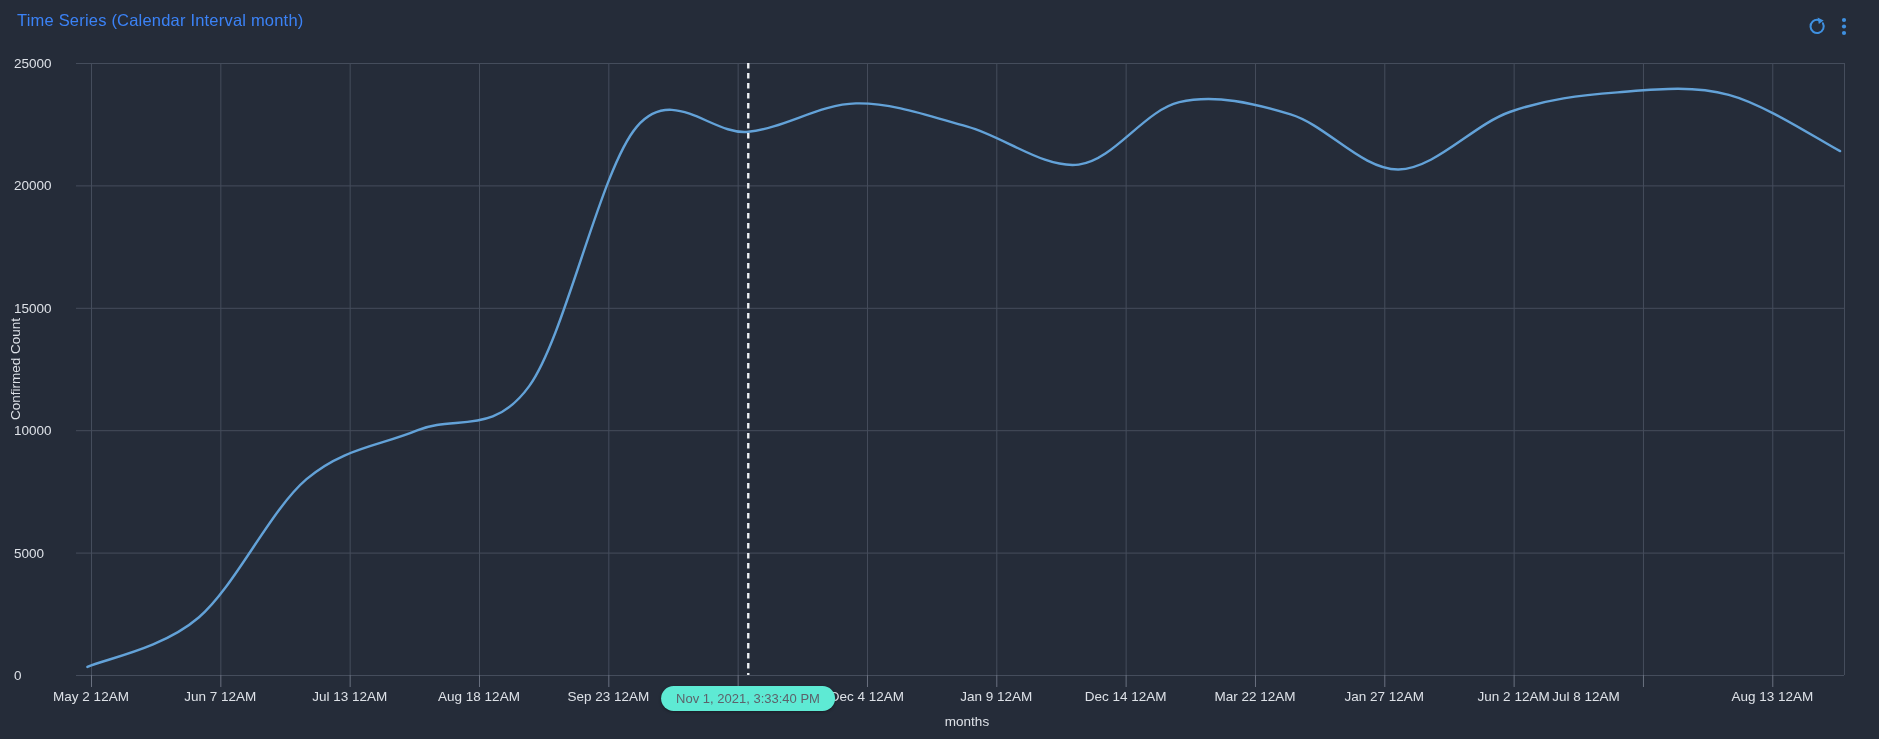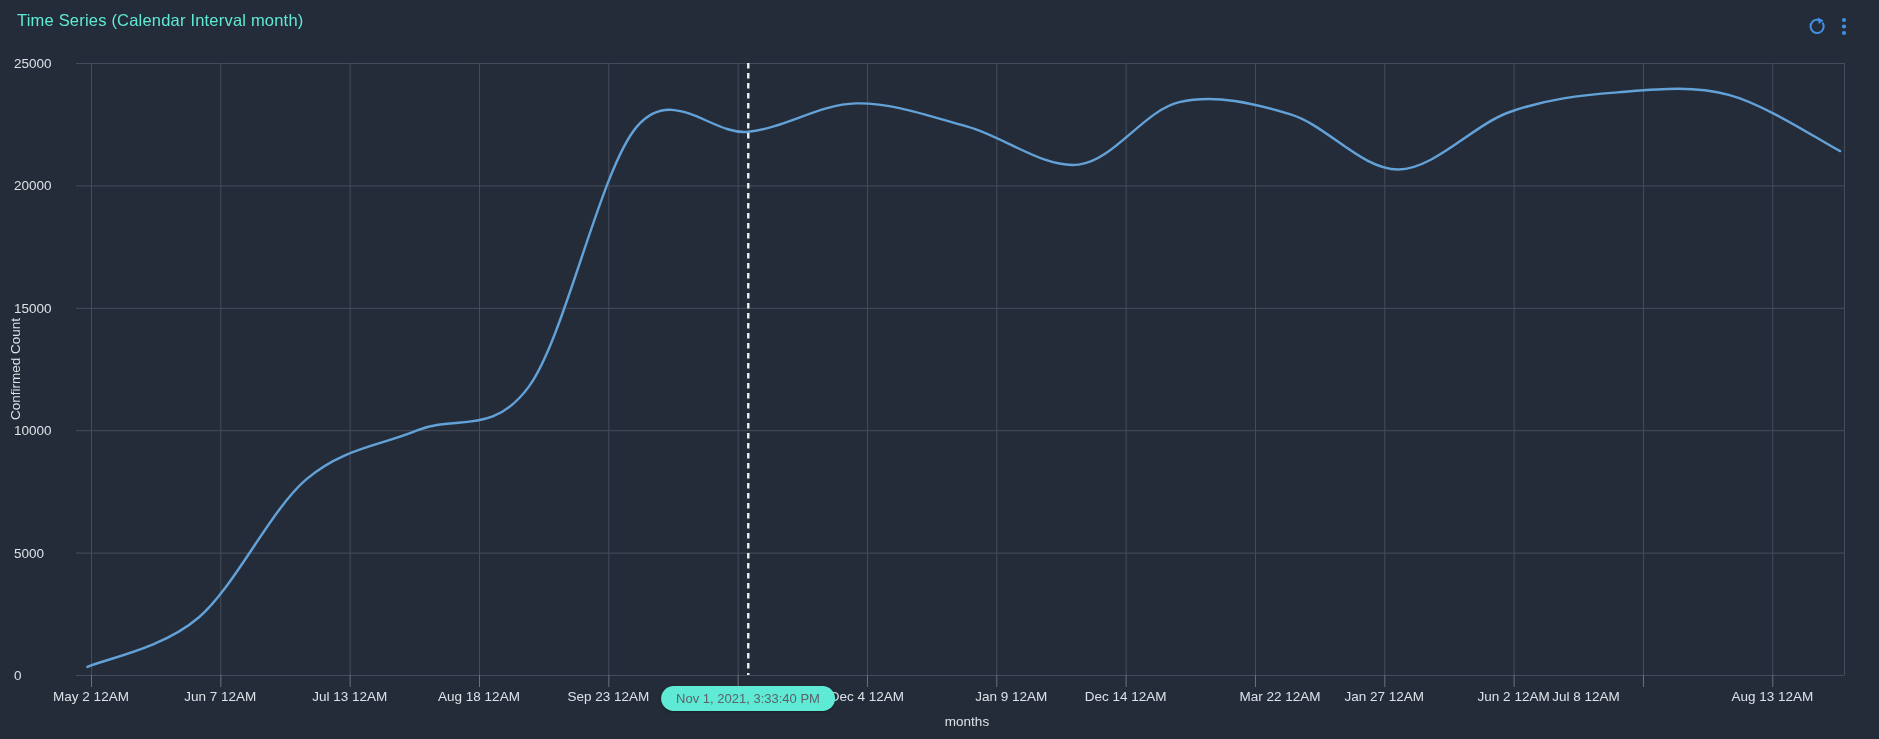--- a/index.html
+++ b/index.html
@@ -1,18 +1,18 @@
 <!DOCTYPE html>
 <html><head>
 <meta charset="utf-8">
 <style>
   html,body{margin:0;padding:0;background:#252c39;width:1879px;height:739px;overflow:hidden;
             font-family:"Liberation Sans","DejaVu Sans",sans-serif;}
   #panel{position:relative;width:1879px;height:739px;background:#252c39;}
-  .panel-title{position:absolute;left:17px;top:11px;font-size:16.5px;font-weight:500;color:#5eead4;letter-spacing:.2px;}
+  .panel-title{position:absolute;left:17px;top:11px;font-size:16.5px;font-weight:500;color:#3b82f6;letter-spacing:.2px;}
   .toolbox{position:absolute;left:1806px;top:16px;display:flex;gap:13px;align-items:center;}
   .toolbox svg{display:block;cursor:pointer;}
   #chart-svg{position:absolute;left:0;top:0;}
   .x-label{position:absolute;transform:translateX(-50%);top:689px;font-size:13.5px;color:#dde1e7;white-space:nowrap;z-index:2;}
   .y-label{position:absolute;left:14px;width:66px;text-align:left;font-size:13.5px;color:#dde1e7;transform:translateY(-50%);z-index:2;}
   .x-axis-title{position:absolute;left:967px;top:714px;transform:translateX(-50%);font-size:13.5px;color:#dde1e7;z-index:2;}
   .y-axis-title{position:absolute;left:8px;top:369px;transform:rotate(-90deg) translateX(-50%);transform-origin:0 0;
                 white-space:nowrap;font-size:13.5px;color:#dde1e7;z-index:2;}
   .cursor-pill{position:absolute;left:748px;top:686px;transform:translateX(-50%);background:#5eead4;color:#5d626b;
                font-size:13px;line-height:25px;height:25px;padding:0 15px;border-radius:13px;white-space:nowrap;
@@ -100,23 +100,23 @@
       <span class="y-label" style="top: 63px;">25000</span>
     </div>
   <div id="x-labels">
       <span class="x-label" style="left: 91px;">May 2 12AM</span>
       <span class="x-label" style="left: 220.33px;">Jun 7 12AM</span>
       <span class="x-label" style="left: 349.66px;">Jul 13 12AM</span>
       <span class="x-label" style="left: 478.99px;">Aug 18 12AM</span>
       <span class="x-label" style="left: 608.32px;">Sep 23 12AM</span>
       <span class="x-label" style="left: 737.65px;">Oct 29 12AM</span>
       <span class="x-label" style="left: 866.98px;">Dec 4 12AM</span>
-      <span class="x-label" style="left: 996.31px; margin-left: 15px;">Jan 9 12AM</span>
+      <span class="x-label" style="left: 996.31px;">Jan 9 12AM</span>
       <span class="x-label" style="left: 1125.64px;">Dec 14 12AM</span>
-      <span class="x-label" style="left: 1254.97px; margin-left: 25px;">Mar 22 12AM</span>
+      <span class="x-label" style="left: 1254.97px;">Mar 22 12AM</span>
       <span class="x-label" style="left: 1384.3px;">Jan 27 12AM</span>
       <span class="x-label" style="left: 1513.63px;">Jun 2 12AM</span>
       <span class="x-label" style="left: 1586px;">Jul 8 12AM</span>
       <span class="x-label" style="left: 1772.29px;">Aug 13 12AM</span>
     </div>
   <div class="x-axis-title">months</div>
 
   <div class="cursor-pill">Nov 1, 2021, 3:33:40 PM</div>
 
 

